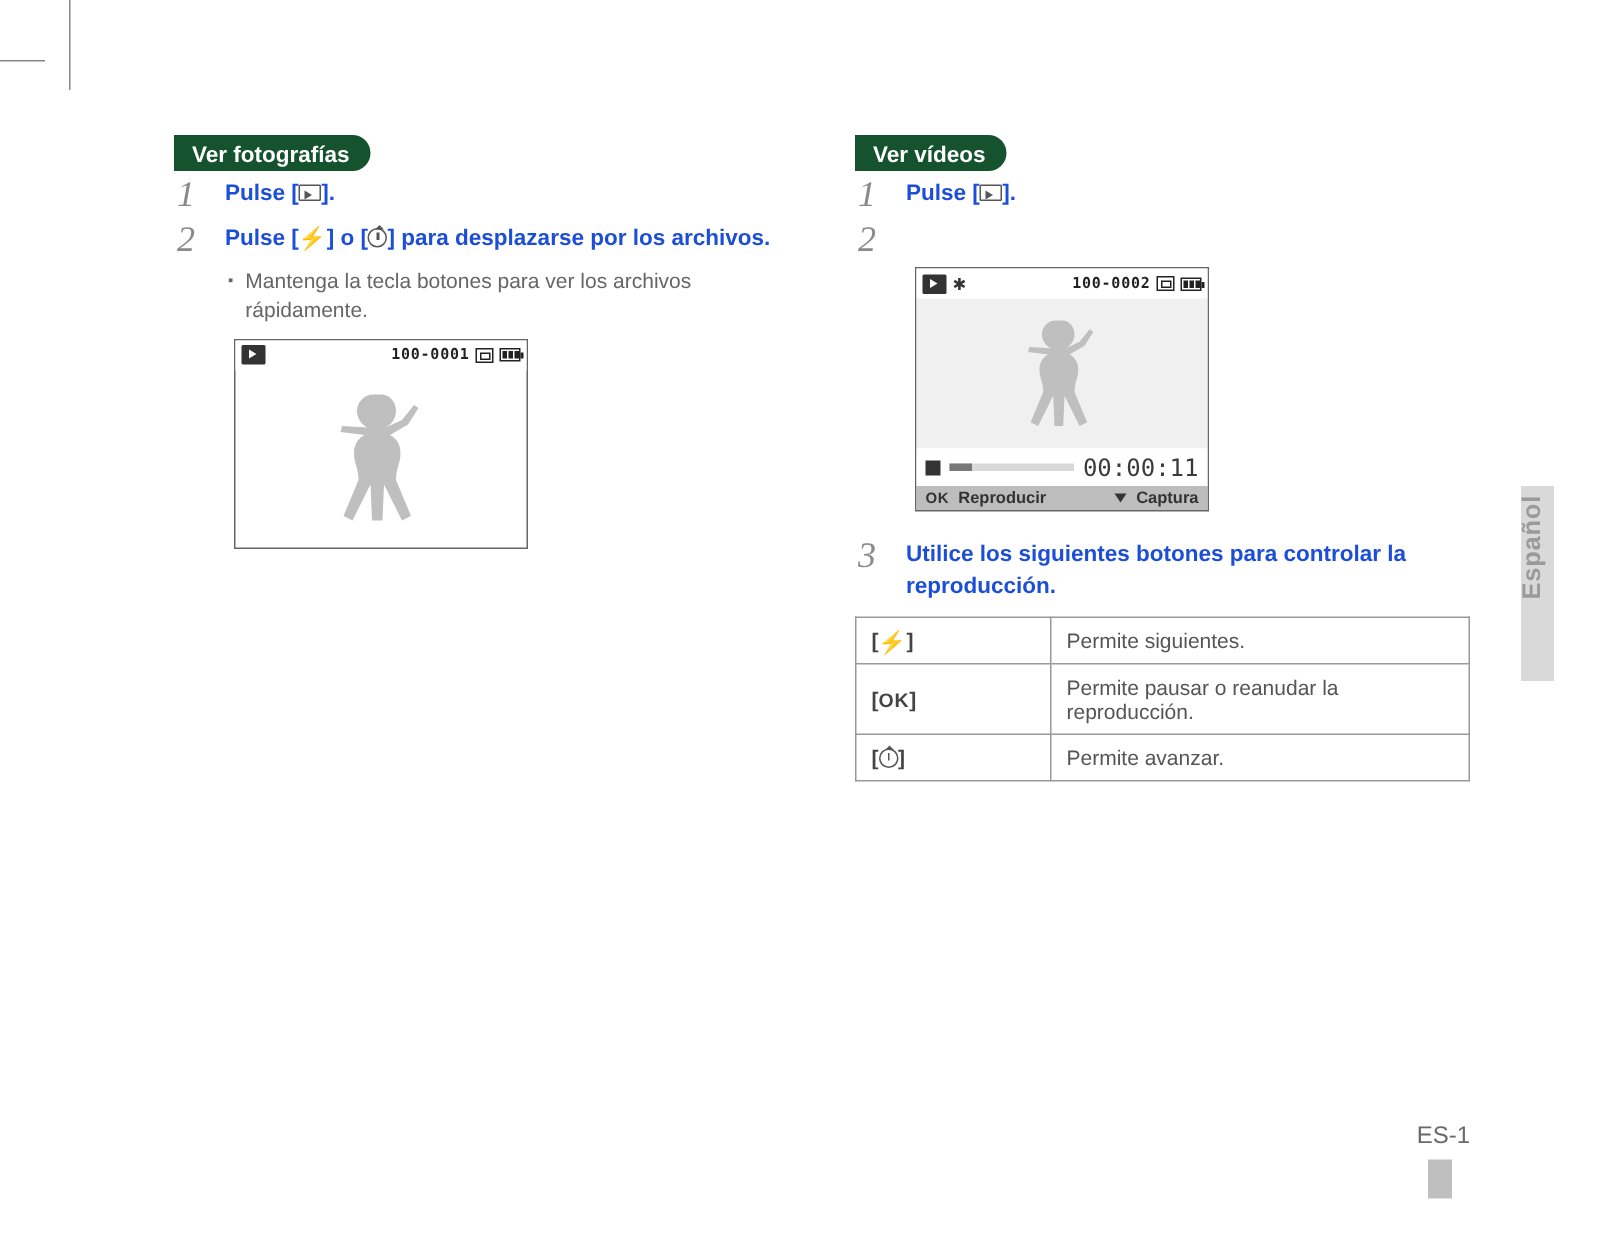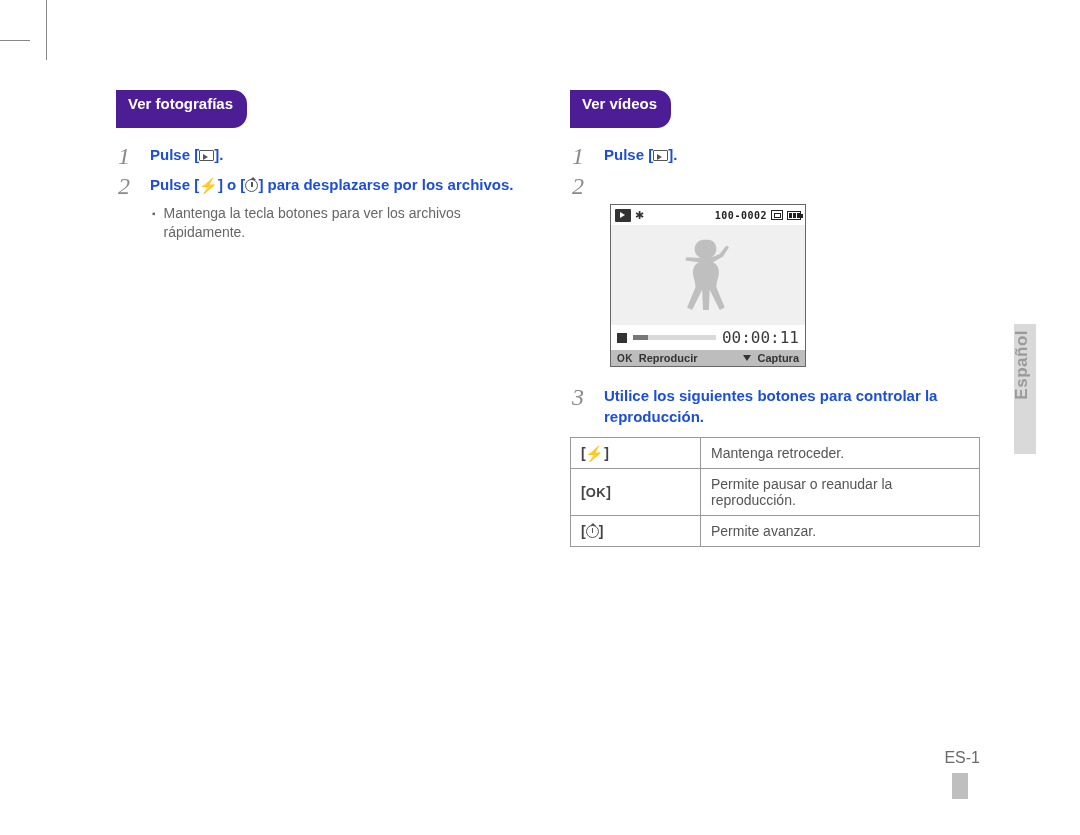--- a/index.html
+++ b/index.html
@@ -41,27 +41,27 @@
   .cols {
     display: flex;
     gap: 44px;
   }
   .col {
     flex: 1 1 0;
     min-width: 0;
   }
   .pill {
     display: inline-block;
-    background: #4c1d95;
+    background: #14532d;
     color: #fff;
     font-size: 15px;
     font-weight: 700;
-    padding: 5px 14px 16px 12px;
+    padding: 5px 14px 2px 12px;
     border-radius: 0 14px 14px 0;
-    margin-bottom: 12px;
+    margin-bottom: 0;
   }
   .step {
     display: flex;
     align-items: flex-start;
     gap: 12px;
     margin: 4px 0 6px 2px;
   }
   .step-num {
     font-style: italic;
     font-family: Georgia, 'Times New Roman', serif;
@@ -287,20 +287,34 @@
           <span class="strong">Pulse [</span><span class="icon-flash">⚡</span><span class="strong">] o [</span><span class="icon-timer"></span><span class="strong">] para desplazarse por los archivos.</span>
         </div>
       </div>
 
       <div class="bullet">
         <span class="dot">▪</span>
         <span>Mantenga la tecla botones para ver los archivos rápidamente.</span>
       </div>
 
       
+      <div class="frame">
+        <div class="frame-top">
+          <span class="mini-play"></span>
+          <span class="spacer"></span>
+          <span class="tiny">100-0001</span>
+          <span class="mini-card"></span>
+          <span class="mini-batt"></span>
+        </div>
+        <div class="frame-body">
+          <svg width="80" height="110" viewBox="0 0 80 110">
+            <path class="silhouette" d="M40 8c6 0 10 5 10 11 0 5-3 9-7 11l11-5 8-10 3 2-7 11-12 7c4 2 7 6 7 12 0 7-3 10-3 18l10 24-6 3-12-24-1 24h-7l-1-24-12 24-6-3 10-24c0-8-3-11-3-18 0-6 3-10 7-12l-16-2 1-4 17 1c-4-2-7-6-7-11 0-6 5-11 11-11z"></path>
+          </svg>
+        </div>
+      </div>
     </div>
 
     <div class="col">
       <div class="pill">Ver vídeos</div>
 
       <div class="step">
         <div class="step-num">1</div>
         <div class="step-body">
           <span class="strong">Pulse [</span><span class="icon-box"></span><span class="strong">].</span>
         </div>
@@ -343,21 +357,21 @@
         <div class="step-num">3</div>
         <div class="step-body">
           <span class="strong">Utilice los siguientes botones para controlar la reproducción.</span>
         </div>
       </div>
 
       <table class="ctrl">
         <tbody>
             <tr>
           <td>[<span class="icon-flash">⚡</span>]</td>
-          <td>Mantenga retroceder.</td>
+          <td>Permite siguientes.</td>
         </tr>
         <tr>
           <td>[<span class="ok-label">OK</span>]</td>
           <td>Permite pausar o reanudar la reproducción.</td>
         </tr>
         <tr>
           <td>[<span class="icon-timer"></span>]</td>
           <td>Permite avanzar.</td>
         </tr>
       </tbody>

